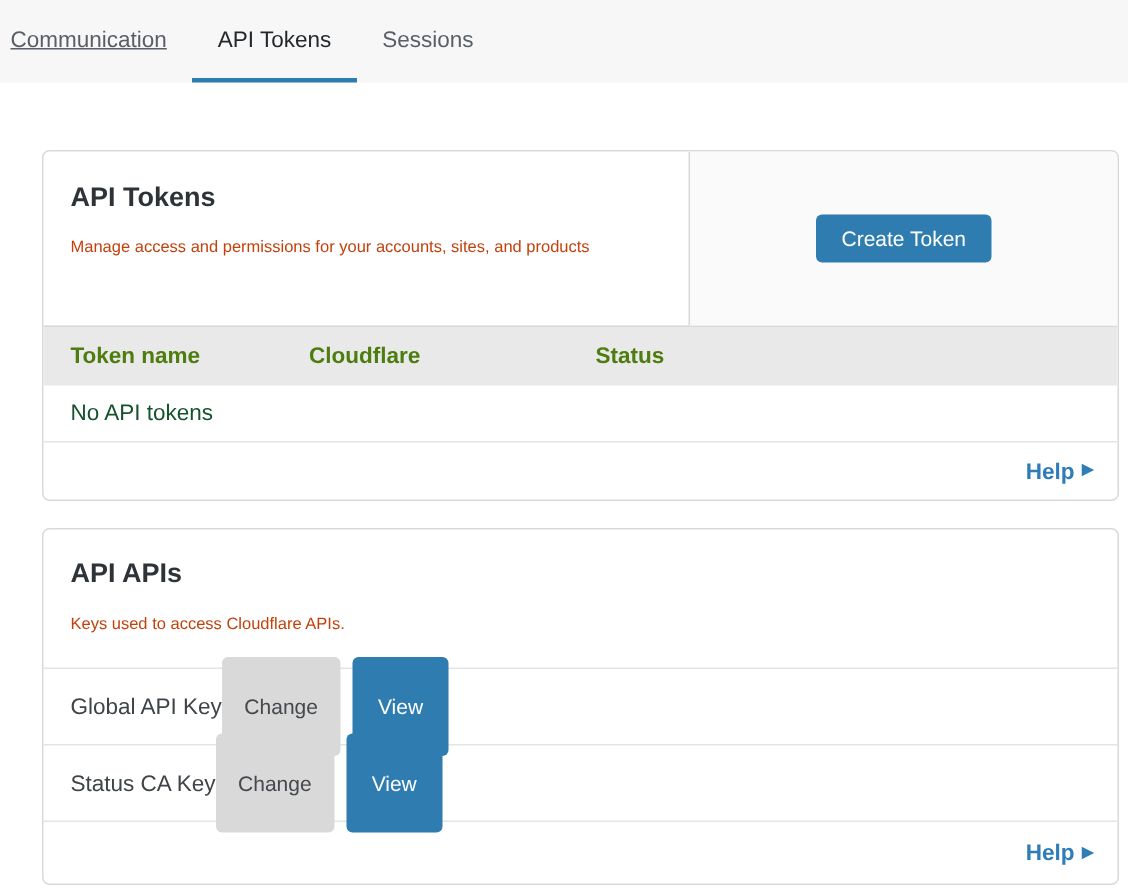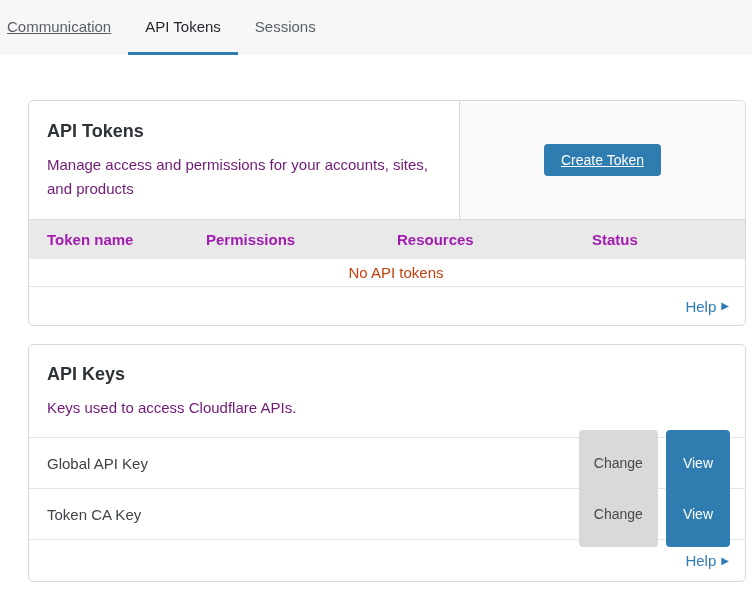--- a/index.html
+++ b/index.html
@@ -65,102 +65,101 @@
     justify-content: center;
   }
   .card-title {
     margin: 0 0 11px 0;
     font-size: 18px;
     font-weight: bold;
     color: #2e3338;
   }
   .card-desc {
     margin: 0;
-    font-size: 15px;
+    font-size: 11px;
     line-height: 24px;
-    color: #701a75;
+    color: #c2410c;
     max-width: 390px;
   }
 
   .btn {
     display: inline-block;
     border: none;
     border-radius: 4px;
     font-family: "Liberation Sans", sans-serif;
     font-size: 14px;
     cursor: pointer;
     line-height: 1;
   }
   .btn-primary {
     background: #2e7cb0;
     color: #ffffff;
     padding: 26px 17px;
   }
-  .btn-create { padding: 9px 17px; font-size: 14px; text-decoration: underline; }
+  .btn-create { padding: 9px 17px; font-size: 14px; }
   .btn-secondary {
     background: #d9d9d9;
     color: #45494d;
     padding: 8px 15px;
   }
 
   
   .table-header {
     display: grid;
     grid-template-columns: 159px 191px 195px 1fr;
     align-items: center;
     height: 40px;
     padding-left: 18px;
     background: #e9e9ea;
     border-top: 1px solid #d9d9d9;
     font-size: 15px;
     font-weight: bold;
-    color: #a21caf;
+    color: #4d7c0f;
   }
   .empty-row {
     display: flex;
     align-items: center;
-    height: 28px;
+    height: 38px;
     padding-left: 18px;
     font-size: 15px;
-    color: #c2410c;
+    color: #14532d;
     border-bottom: 1px solid #e4e4e4;
-    justify-content: center;
   }
   .help-row {
     display: flex;
     align-items: center;
     justify-content: flex-end;
     height: 38px;
     padding-right: 16px;
   }
   .help-link {
     display: inline-flex;
     align-items: center;
     gap: 5px;
     font-size: 15px;
     color: #2e7cb8;
     text-decoration: none;
     cursor: pointer;
+    font-weight: bold;
   }
   .help-arrow {
     font-size: 10px;
     line-height: 1;
     color: #2e7cb8;
   }
 
   
   .keys-header {
     padding: 19px 18px 17px 18px;
     border-bottom: 1px solid #e4e4e4;
   }
   .keys-header .card-desc { margin-top: 0; }
   .key-row {
     display: flex;
     align-items: center;
-    justify-content: space-between;
     height: 51px;
     padding: 0 15px 0 18px;
     border-bottom: 1px solid #e4e4e4;
   }
   .key-name {
     font-size: 15px;
     color: #3f4448;
   }
   .key-actions {
     display: flex;
@@ -183,53 +182,52 @@
       <h2 class="card-title">API Tokens</h2>
       <p class="card-desc">Manage access and permissions for your accounts, sites, and products</p>
     </div>
     <div class="tokens-header-right">
       <button class="btn btn-primary btn-create">Create Token</button>
     </div>
   </div>
 
   <div class="table-header">
     <div>Token name</div>
-    <div>Permissions</div>
-    <div>Resources</div>
+    <div>Cloudflare</div>
     <div>Status</div>
   </div>
 
   <div class="empty-row">
     <span>No API tokens</span>
   </div>
 
   <div class="help-row">
     <a class="help-link">
       <span>Help</span>
       <span class="help-arrow">▶</span>
     </a>
   </div>
 </section>
 
 <section class="card card-keys">
   <div class="keys-header">
-    <h2 class="card-title">API Keys</h2>
+    <h2 class="card-title">API APIs</h2>
     <p class="card-desc">Keys used to access Cloudflare APIs.</p>
   </div>
 
   <div class="key-row">
     <span class="key-name">Global API Key</span>
     <span class="key-actions">
       <button class="btn btn-secondary">Change</button>
       <button class="btn btn-primary">View</button>
     </span>
   </div>
 
   <div class="key-row">
-    <span class="key-name">Token CA Key</span>
+    <span class="key-name">Status CA Key</span>
     <span class="key-actions">
       <button class="btn btn-secondary">Change</button>
       <button class="btn btn-primary">View</button>
     </span>
   </div>
 
   <div class="help-row keys-help">
     <a class="help-link">
       <span>Help</span>
       <span class="help-arrow">▶</span>

